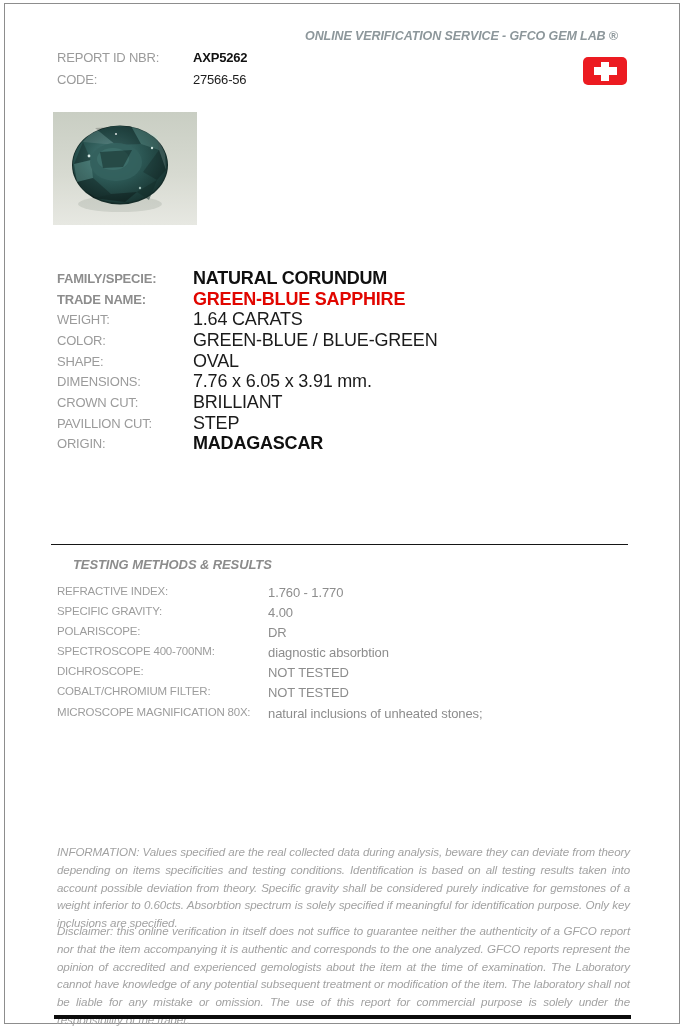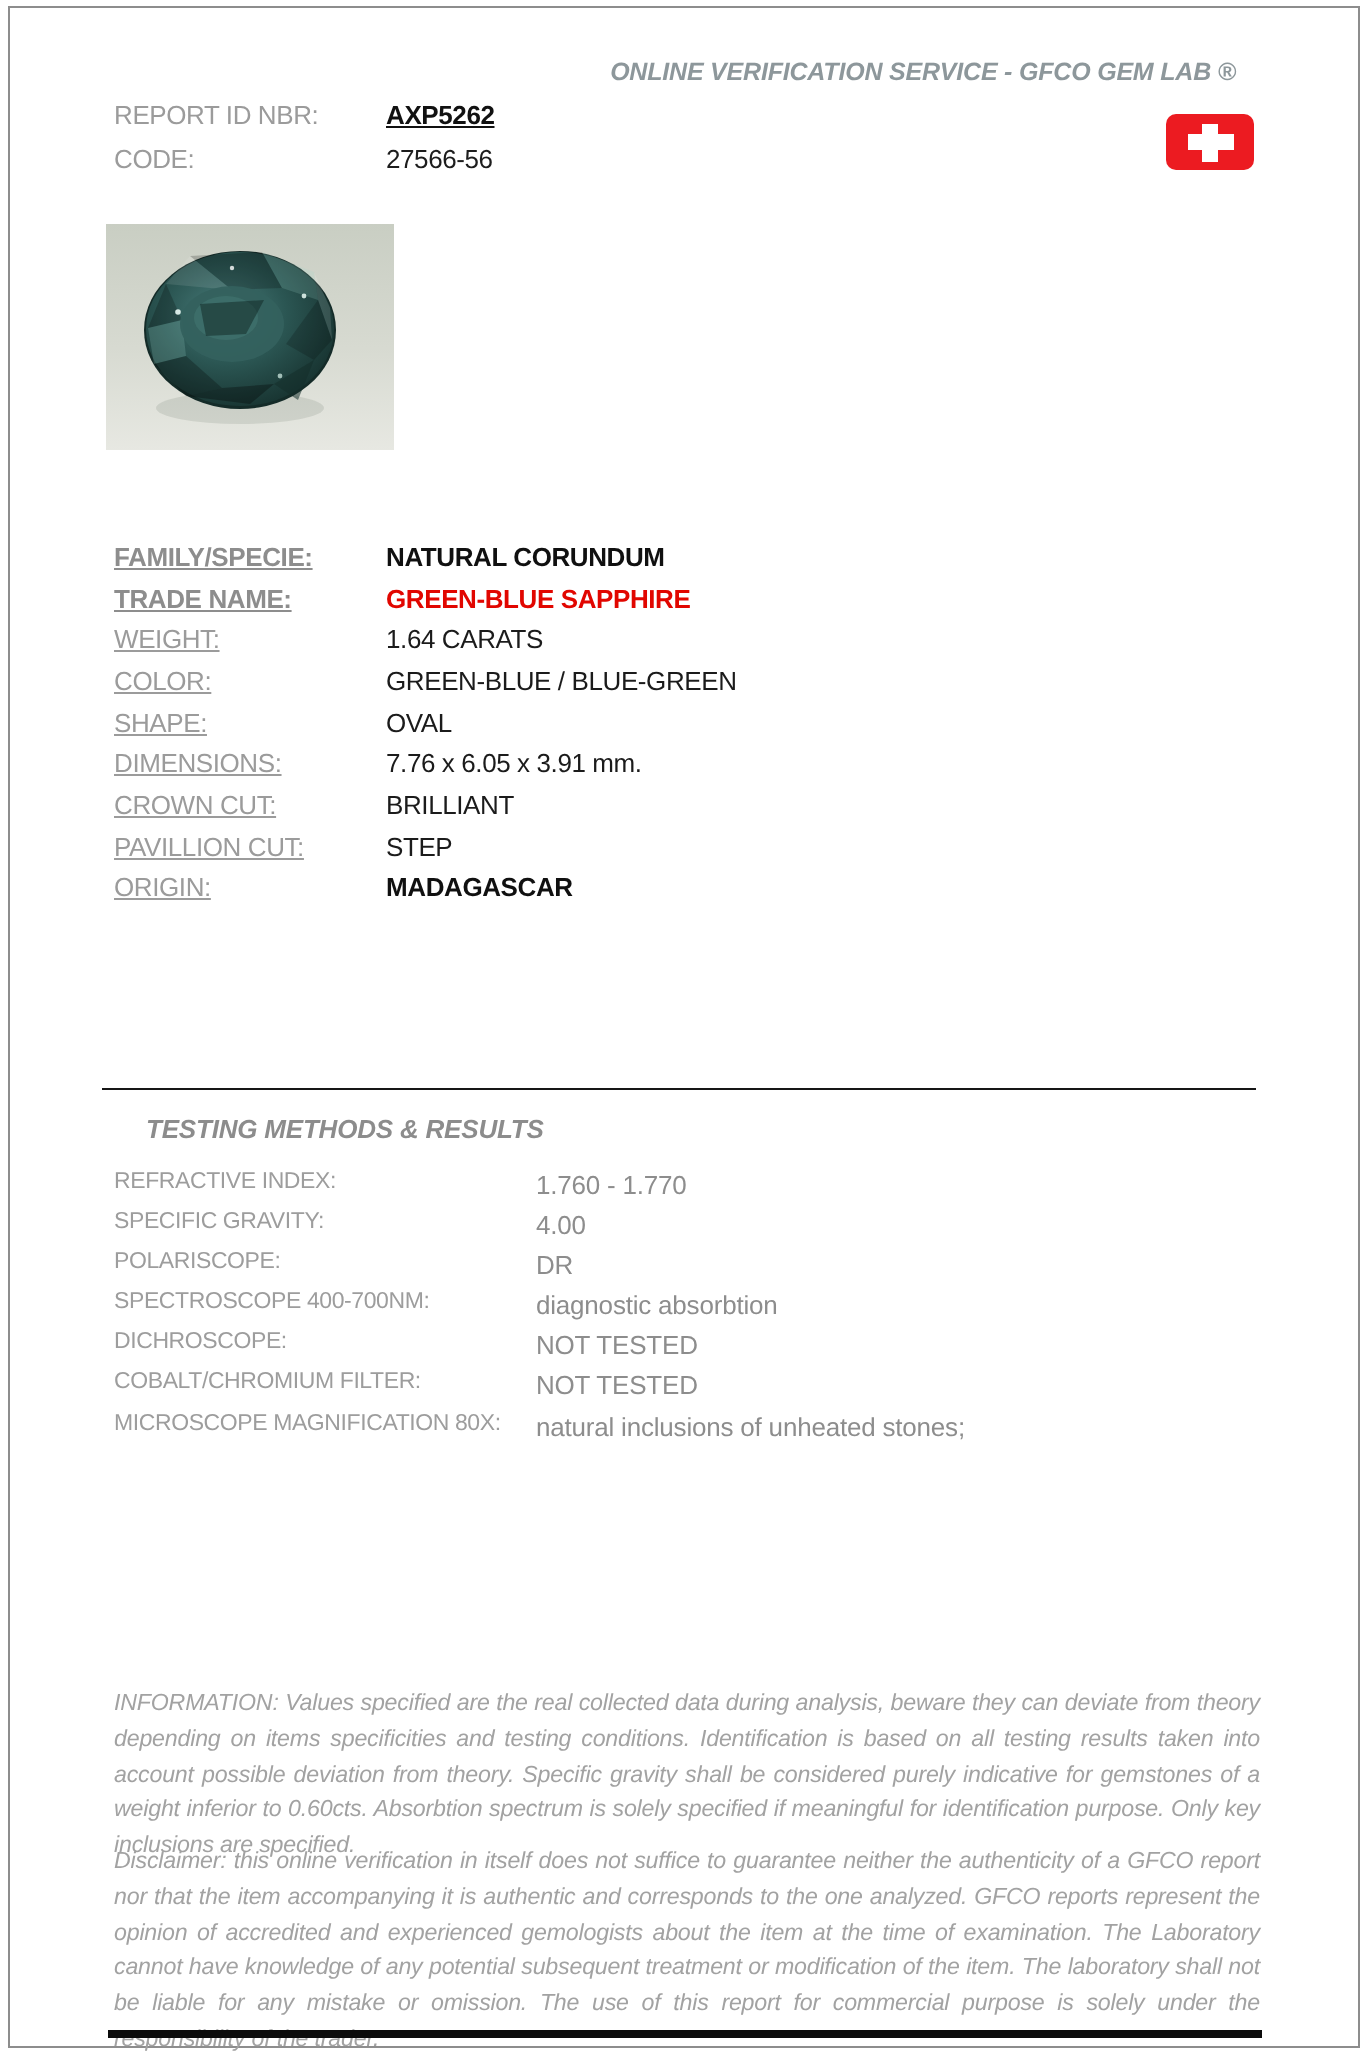--- a/index.html
+++ b/index.html
@@ -20,28 +20,28 @@
   }
   .flag .bar{position:absolute;background:#ffffff;}
   .flag .v{left:50%;top:50%;width:8px;height:19px;margin-left:-4px;margin-top:-9.5px;}
   .flag .h{left:50%;top:50%;width:23px;height:8px;margin-left:-11.5px;margin-top:-4px;}
   
   .meta{position:absolute;top:46px;left:57px;}
   .meta .row{display:flex;height:22px;align-items:center;}
   .lbl{flex:none;font-size:13px;color:#9b9b9b;letter-spacing:-0.2px;}
   .meta .lbl{width:136px;}
   .meta .val{font-size:13px;color:#1d1d1d;letter-spacing:-0.2px;}
-  .meta .row:first-child .val{font-weight:bold;color:#111;text-decoration:underline;}
+  .meta .row:first-child .val{font-weight:bold;color:#111;}
   
   .photo{position:absolute;top:112px;left:53px;width:144px;height:113px;}
   
   .details{position:absolute;top:268px;left:57px;}
   .details .row{display:flex;height:20.7px;align-items:center;}
-  .details .lbl{width:136px;text-decoration:underline;}
-  .details .val{font-size:13px;color:#1b1b1b;letter-spacing:-0.2px;}
+  .details .lbl{width:136px;}
+  .details .val{font-size:18px;color:#1b1b1b;letter-spacing:-0.2px;}
   .details .row.lb .lbl{font-weight:bold;color:#8d8d8d;}
   .details .row.vb .val{font-weight:bold;color:#101010;}
   .details .row.vr .val{font-weight:bold;color:#e10600;}
   
   .divider{position:absolute;top:544px;left:51px;width:577px;height:0;border-top:1.4px solid #161616;}
   .thickline{position:absolute;top:1015px;left:54px;width:577px;height:3.6px;background:#0c0c0c;}
   
   .testing-heading{
     position:absolute;top:557px;left:73px;
     font-size:13px;font-weight:bold;font-style:italic;color:#8c8c8c;letter-spacing:-0.1px;

